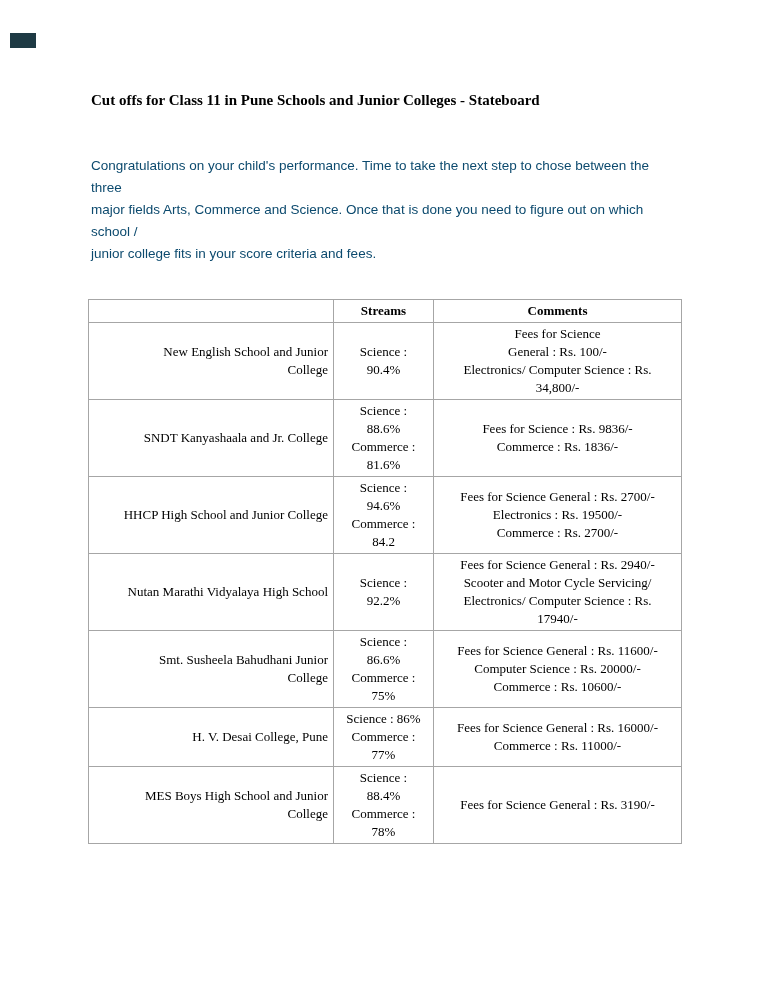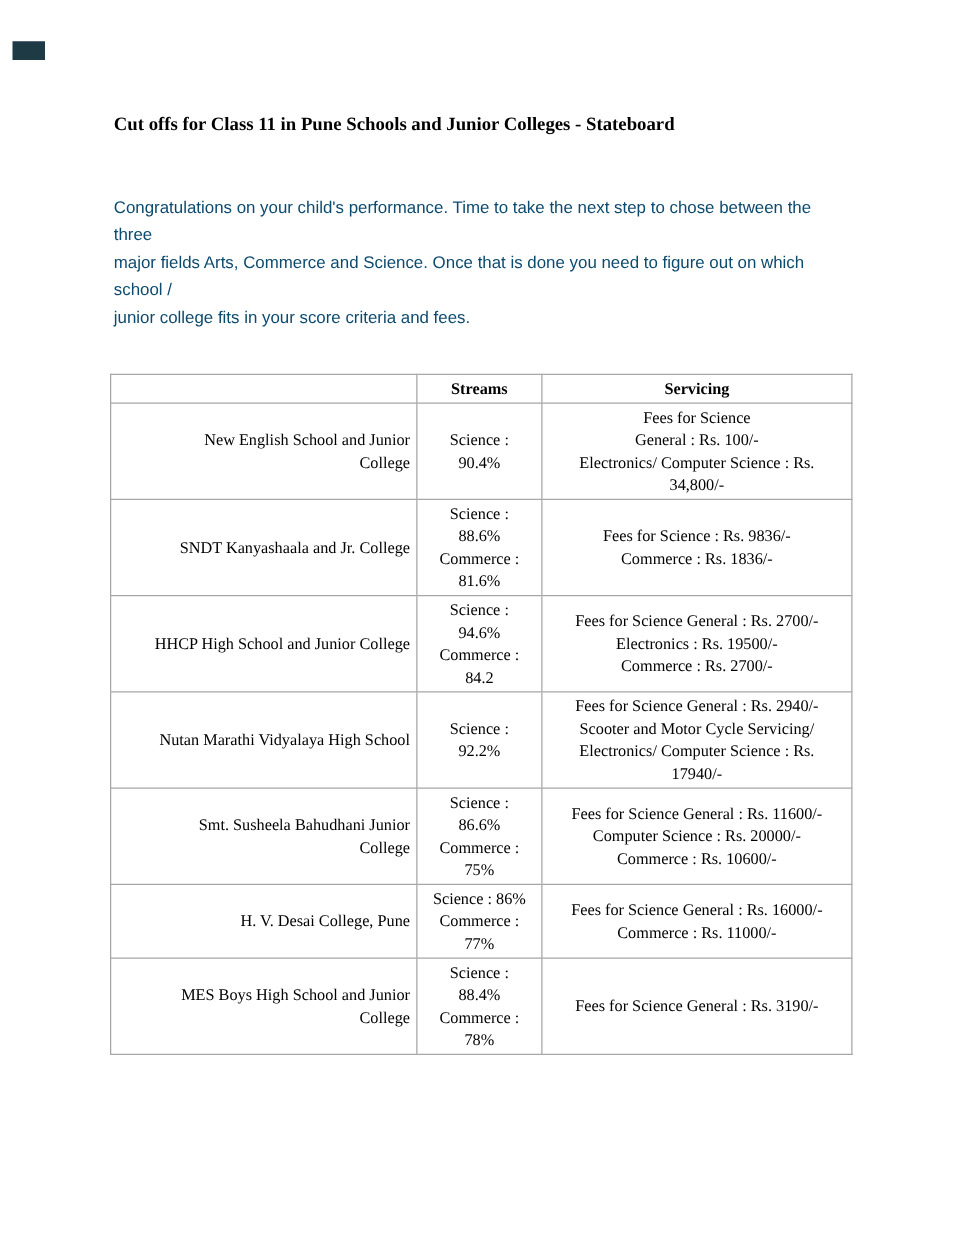--- a/index.html
+++ b/index.html
@@ -96,21 +96,21 @@
     <table class="cutoffs">
       <colgroup>
         <col style="width:245px">
         <col style="width:100px">
         <col style="width:248px">
       </colgroup>
       <thead>
         <tr>
           <th></th>
           <th>Streams</th>
-          <th>Servicing</th>
+          <th>Comments</th>
         </tr>
       </thead>
       <tbody>
         <tr>
           <td class="cell-school">New English School and Junior
 College</td>
           <td class="cell-streams">Science :
 90.4%</td>
           <td class="cell-comments">Fees for Science
 General : Rs. 100/-

